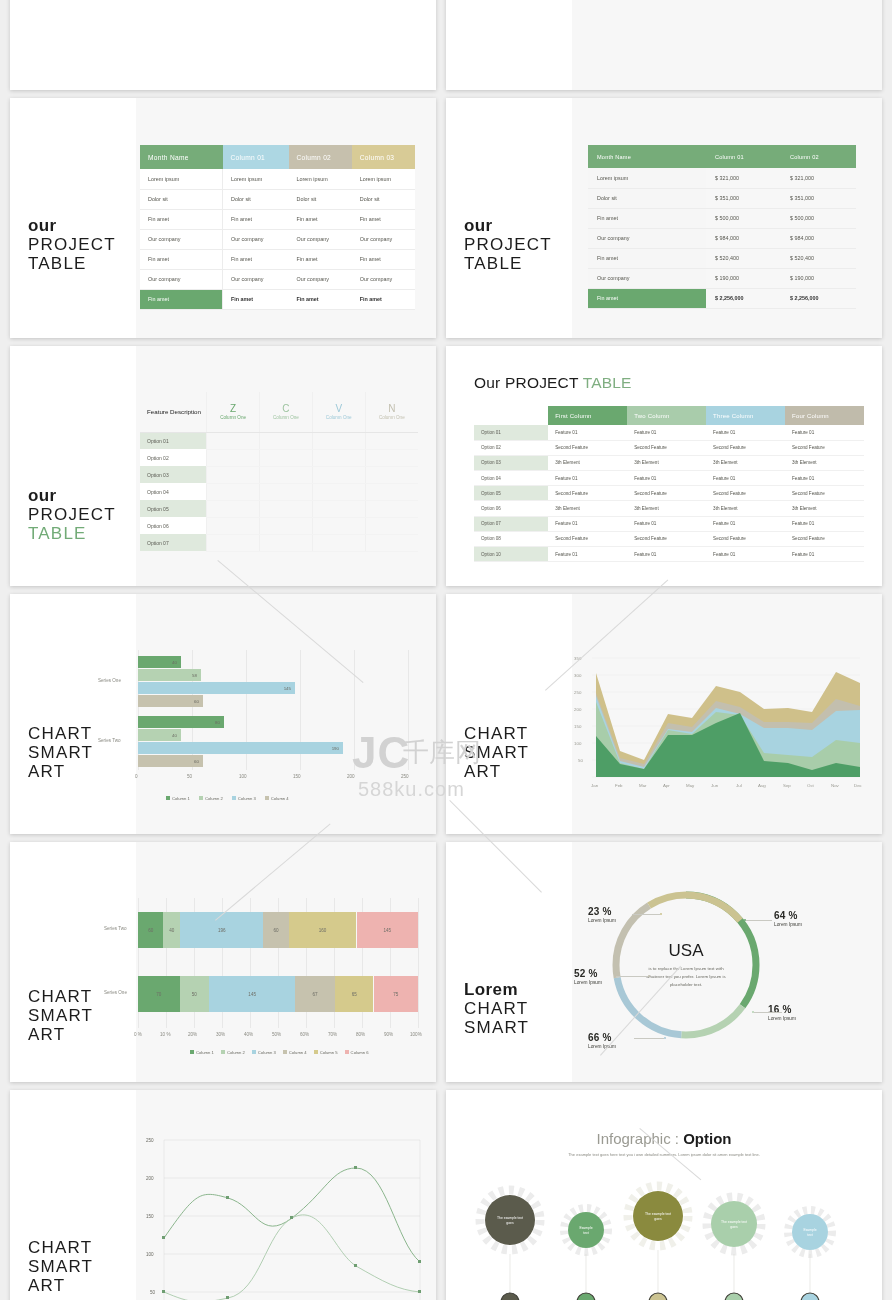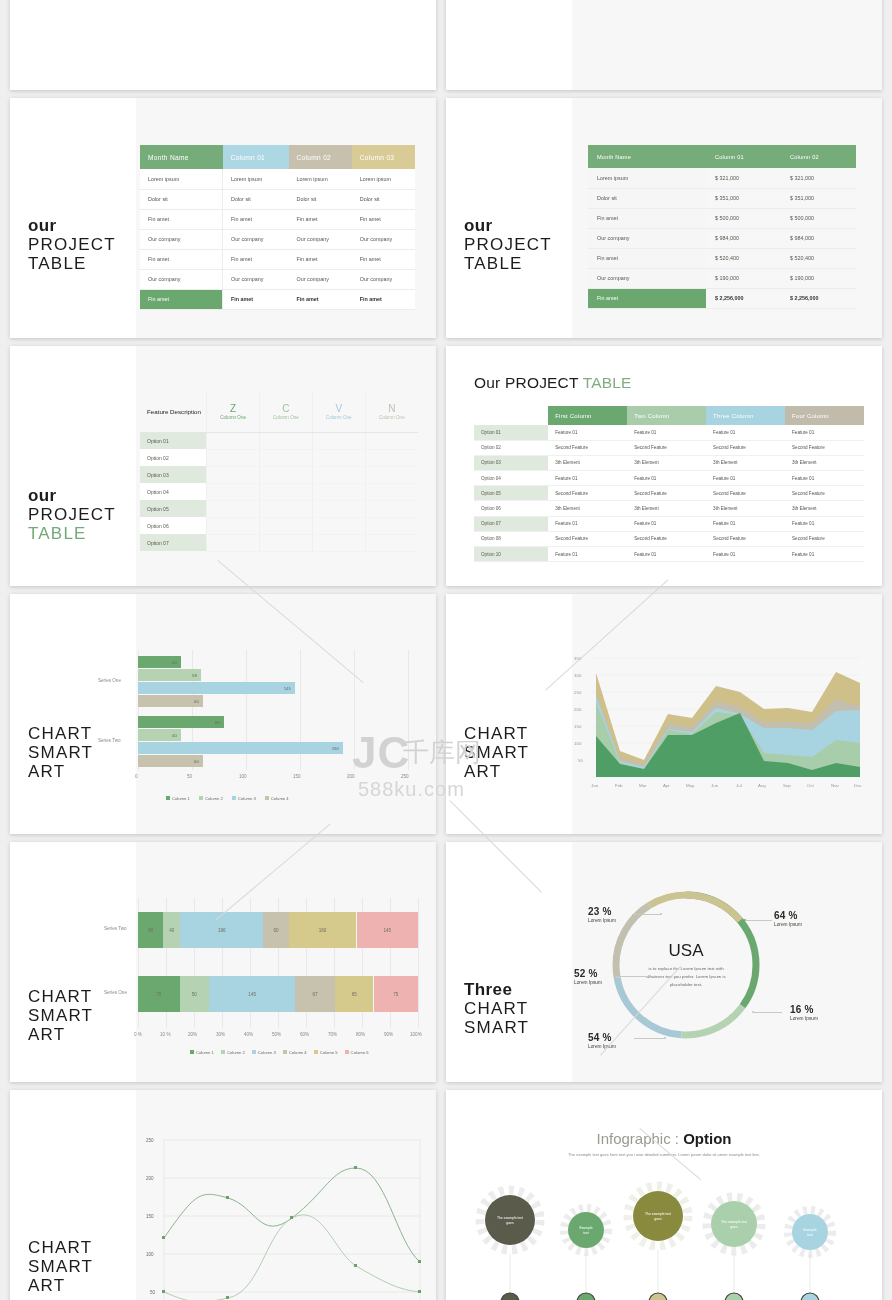--- a/index.html
+++ b/index.html
@@ -594,21 +594,21 @@
         <span><i style="background:#eeb3b0"></i>Column 6</span>
       </div>
     </div>
   </div>
 </div>
 
 <div class="slide" style="left:446px;top:842px;width:436px;height:240px;">
   <div class="slide-inner">
     <div class="wash" style="left:126px;"></div>
     <div class="sl-title" style="top:138px;">
-      <div class="l1">Three</div>
+      <div class="l1">Lorem</div>
       <div class="l2">CHART</div>
       <div class="l2">SMART</div>
     </div>
 
     <svg style="position:absolute;left:155px;top:38px;" width="170" height="170" viewBox="0 0 170 170">
       <g fill="none" stroke-width="7">
 
         <circle cx="85" cy="85" r="70" stroke="#6aa86f" stroke-dasharray="153.9 285.9" stroke-dashoffset="0" transform="rotate(-90 85 85)"></circle>
         <circle cx="85" cy="85" r="70" stroke="#b5d2b2" stroke-dasharray="70.4 369.4" stroke-dashoffset="-153.9" transform="rotate(-90 85 85)"></circle>
         <circle cx="85" cy="85" r="70" stroke="#a8c8d6" stroke-dasharray="92.4 347.4" stroke-dashoffset="-224.3" transform="rotate(-90 85 85)"></circle>
@@ -619,27 +619,27 @@
       <text x="85" y="90" text-anchor="middle" font-size="4.4" fill="#6a6a62" font-family="Liberation Sans, sans-serif">is to replace the Lorem Ipsum text with</text>
       <text x="85" y="98" text-anchor="middle" font-size="4.4" fill="#6a6a62" font-family="Liberation Sans, sans-serif">whatever text you prefer. Lorem Ipsum is</text>
       <text x="85" y="106" text-anchor="middle" font-size="4.4" fill="#6a6a62" font-family="Liberation Sans, sans-serif">placeholder text.</text>
     </svg>
 
     <div class="callout" style="left:328px;top:68px;">
       <b>64 %</b><small>Lorem Ipsum</small></div>
     <div class="cline" style="left:300px;top:78px;width:26px;"></div>
     <div class="cdot" style="left:298px;top:77px;background:#6aa86f;"></div>
 
-    <div class="callout" style="left:344px;top:162px;">
+    <div class="callout" style="left:322px;top:162px;">
       <b>16 %</b><small>Lorem Ipsum</small></div>
     <div class="cline" style="left:308px;top:170px;width:28px;"></div>
     <div class="cdot" style="left:306px;top:169px;background:#b5d2b2;"></div>
 
     <div class="callout" style="left:142px;top:190px;">
-      <b>54 %</b><small>Lorem Ipsum</small></div>
+      <b>66 %</b><small>Lorem Ipsum</small></div>
     <div class="cline" style="left:188px;top:196px;width:30px;"></div>
     <div class="cdot" style="left:218px;top:195px;background:#a8c8d6;"></div>
 
     <div class="callout" style="left:128px;top:126px;">
       <b>52 %</b><small>Lorem Ipsum</small></div>
     <div class="cline" style="left:170px;top:134px;width:32px;"></div>
     <div class="cdot" style="left:202px;top:133px;background:#c3c0b0;"></div>
 
     <div class="callout" style="left:142px;top:64px;">
       <b>23 %</b><small>Lorem Ipsum</small></div>

